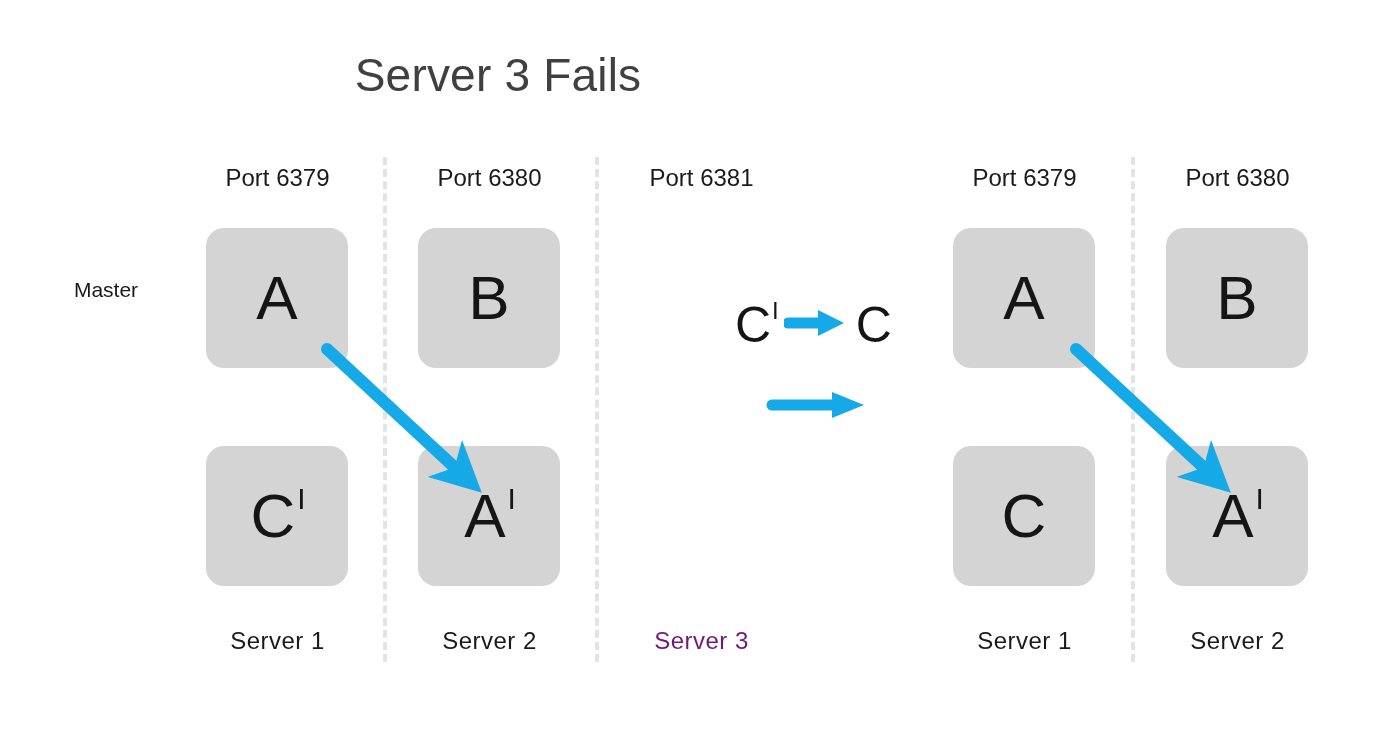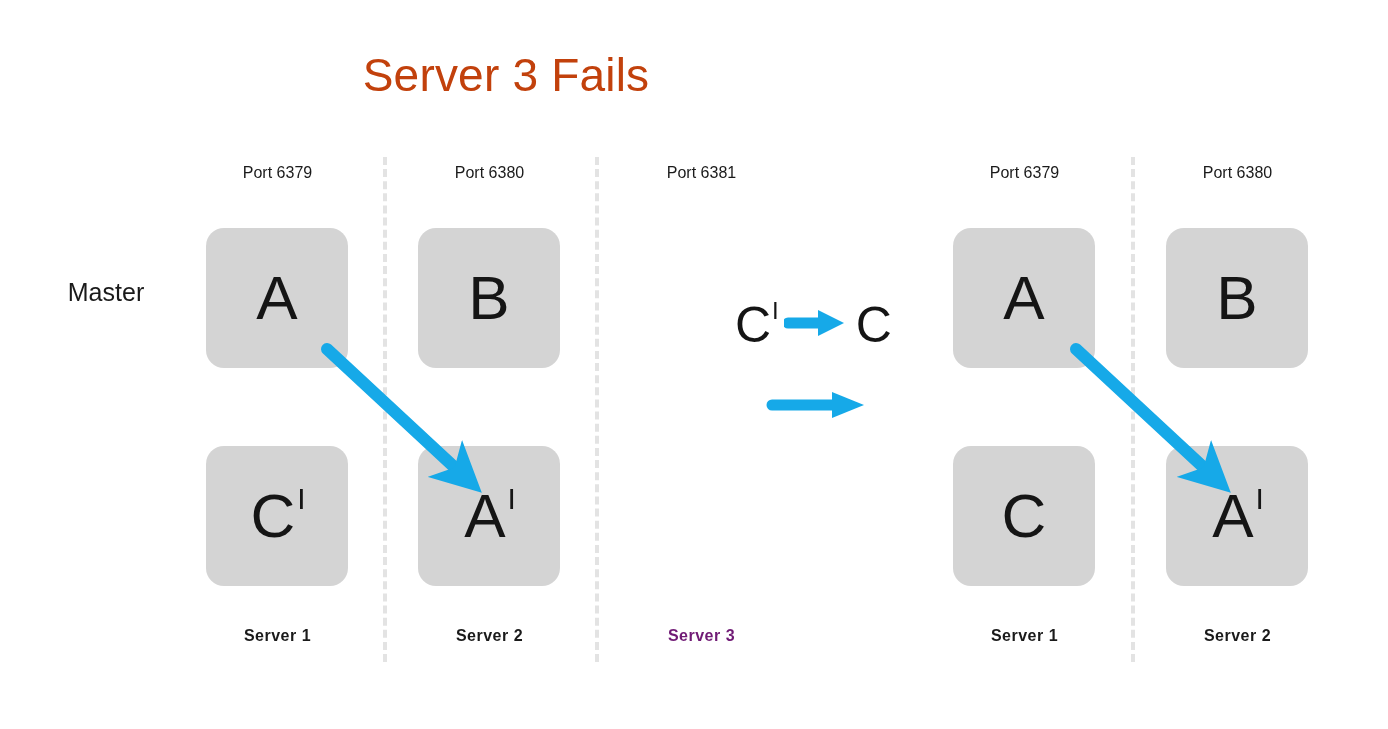--- a/index.html
+++ b/index.html
@@ -18,54 +18,54 @@
     position: relative;
     width: 1388px;
     height: 729px;
     background: #ffffff;
     overflow: hidden;
   }
 
   
   .diagram-title {
     position: absolute;
-    left: 16px;
+    left: 8px;
     top: 50px;
     width: 980px;
     text-align: center;
     font-size: 46px;
     font-weight: 400;
     letter-spacing: 0.2px;
-    color: #c2410c;
+    color: #404040;
     line-height: 1.1;
   }
 
   
   .row-label {
     position: absolute;
     left: 20px;
     width: 172px;
     text-align: center;
-    font-size: 25px;
+    font-size: 21px;
     font-weight: 400;
     color: #1a1a1a;
   }
   .row-label.master-row  { top: 278px; }
   .row-label.replica-row { top: 498px; }
 
   
   .col-header, .col-footer {
     position: absolute;
     text-align: center;
-    font-size: 16px;
+    font-size: 24px;
     color: #1a1a1a;
     white-space: nowrap;
   }
   .col-header { top: 164px; font-weight: 400; }
-  .col-footer { top: 627px; font-weight: 700; letter-spacing: 0.5px; text-align: center; }
+  .col-footer { top: 627px; font-weight: 400; letter-spacing: 0.5px; text-align: center; }
   .col-footer.failed { color: #701a75; }
 
   
   .separator {
     position: absolute;
     top: 157px;
     height: 505px;
     width: 0;
     border-left: 4px dashed #e3e3e3;
   }

